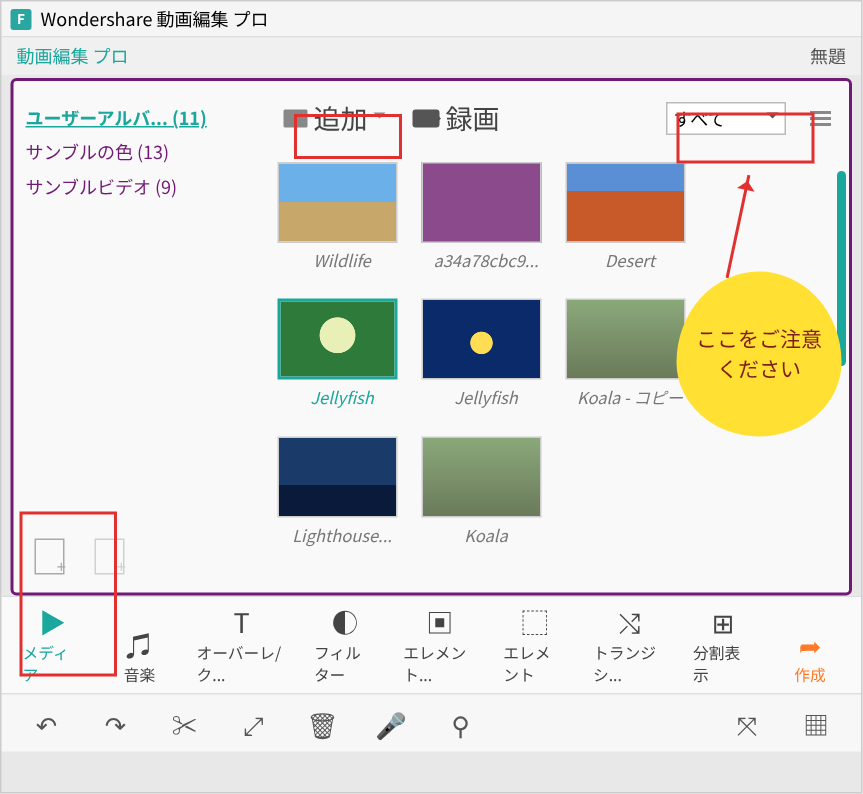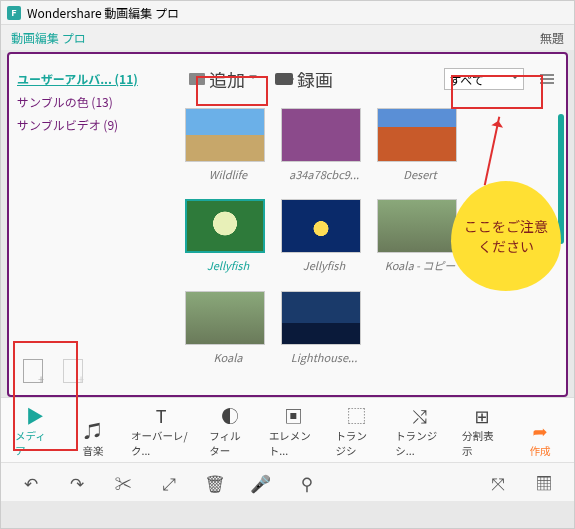--- a/index.html
+++ b/index.html
@@ -113,26 +113,26 @@
         </div>
         <div class="thumb">
           <div class="img jelly"></div>
           <div class="cap">Jellyfish</div>
         </div>
         <div class="thumb">
           <div class="img koala"></div>
           <div class="cap">Koala - コピー</div>
         </div>
         <div class="thumb">
+          <div class="img light"></div>
+          <div class="cap">Lighthouse...</div>
+        </div>
+        <div class="thumb">
           <div class="img koala"></div>
           <div class="cap">Koala</div>
-        </div>
-        <div class="thumb">
-          <div class="img light"></div>
-          <div class="cap">Lighthouse...</div>
         </div>
       </div>
     <div class="scrollbar"></div>
   </div>
 </div>
 
 <div class="sbicons">
   <div class="si"></div>
   <div class="si" style="opacity:.5"></div>
 </div>
@@ -153,21 +153,21 @@
     <div class="tab">
       <div class="ti">◐</div>
       <div>フィルター</div>
     </div>
     <div class="tab">
       <div class="ti">▣</div>
       <div>エレメント...</div>
     </div>
     <div class="tab">
       <div class="ti">⬚</div>
-      <div>トランジシ</div>
+      <div>エレメント</div>
     </div>
     <div class="tab">
       <div class="ti">⤭</div>
       <div>トランジシ...</div>
     </div>
     <div class="tab">
       <div class="ti">⊞</div>
       <div>分割表示</div>
     </div>
     <div class="tab create">

